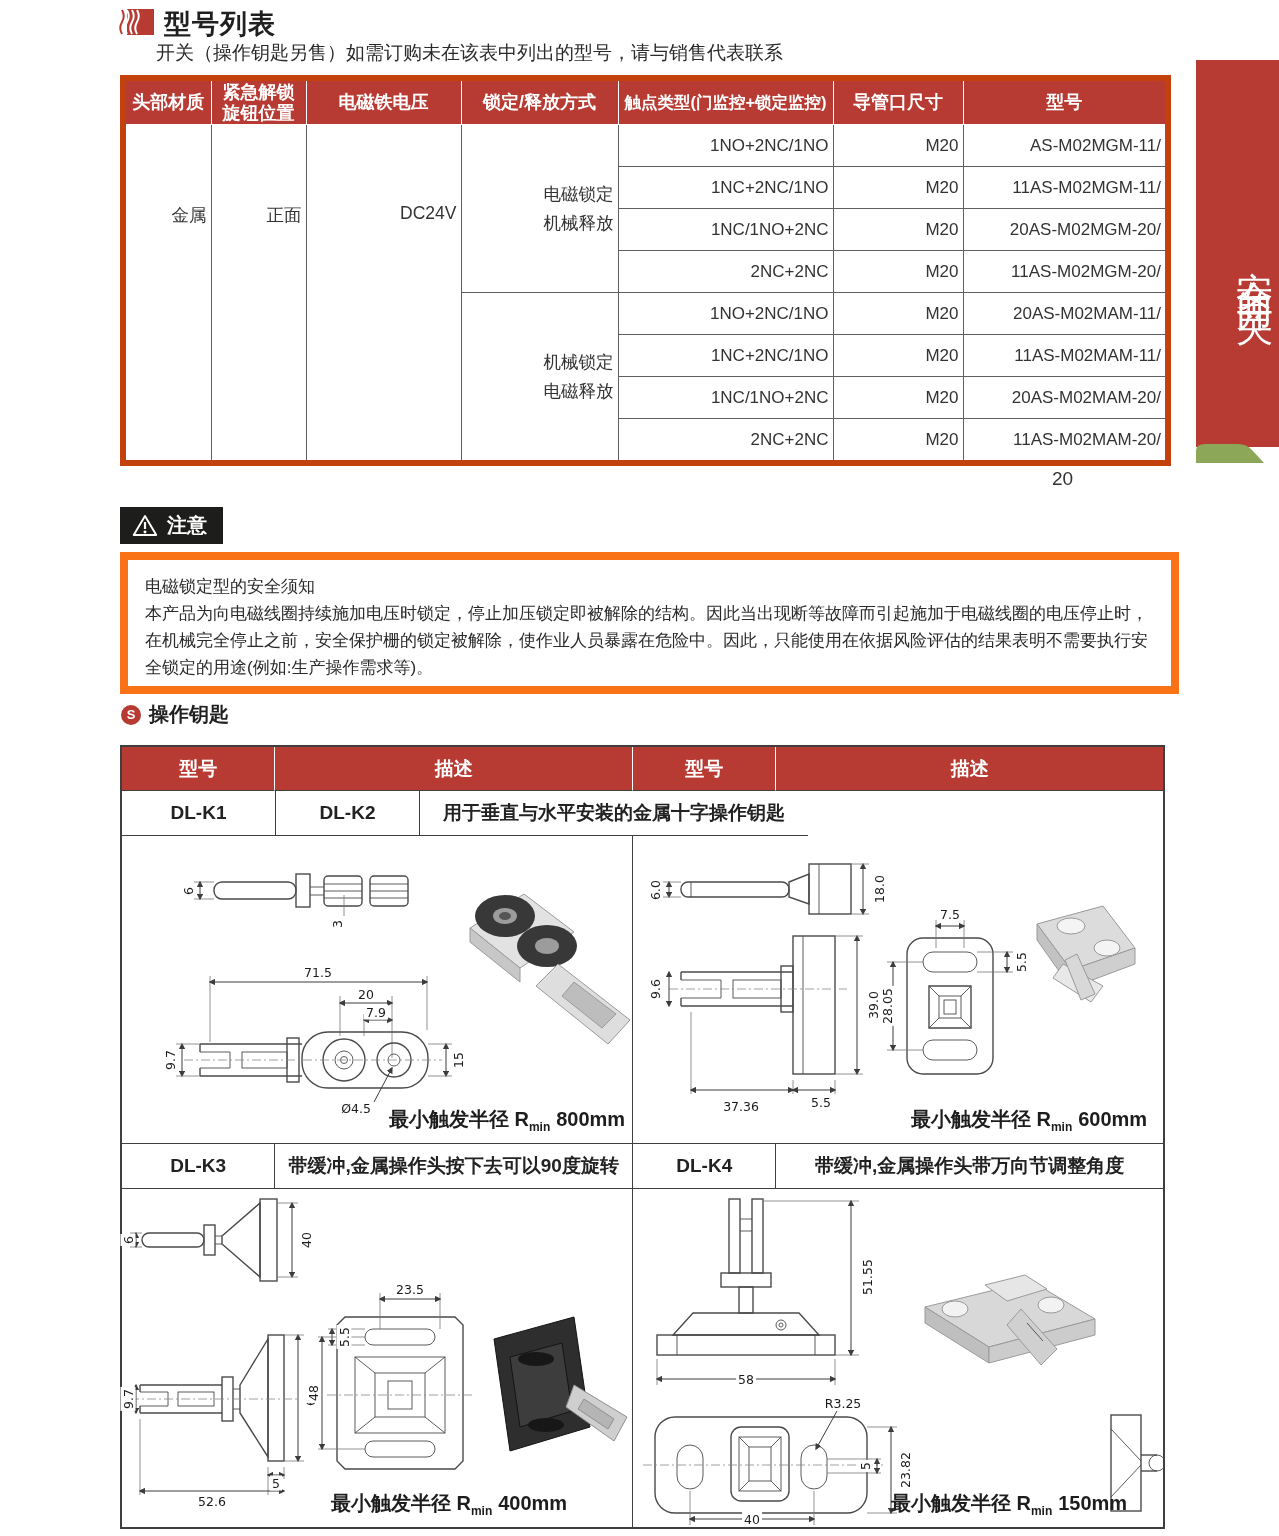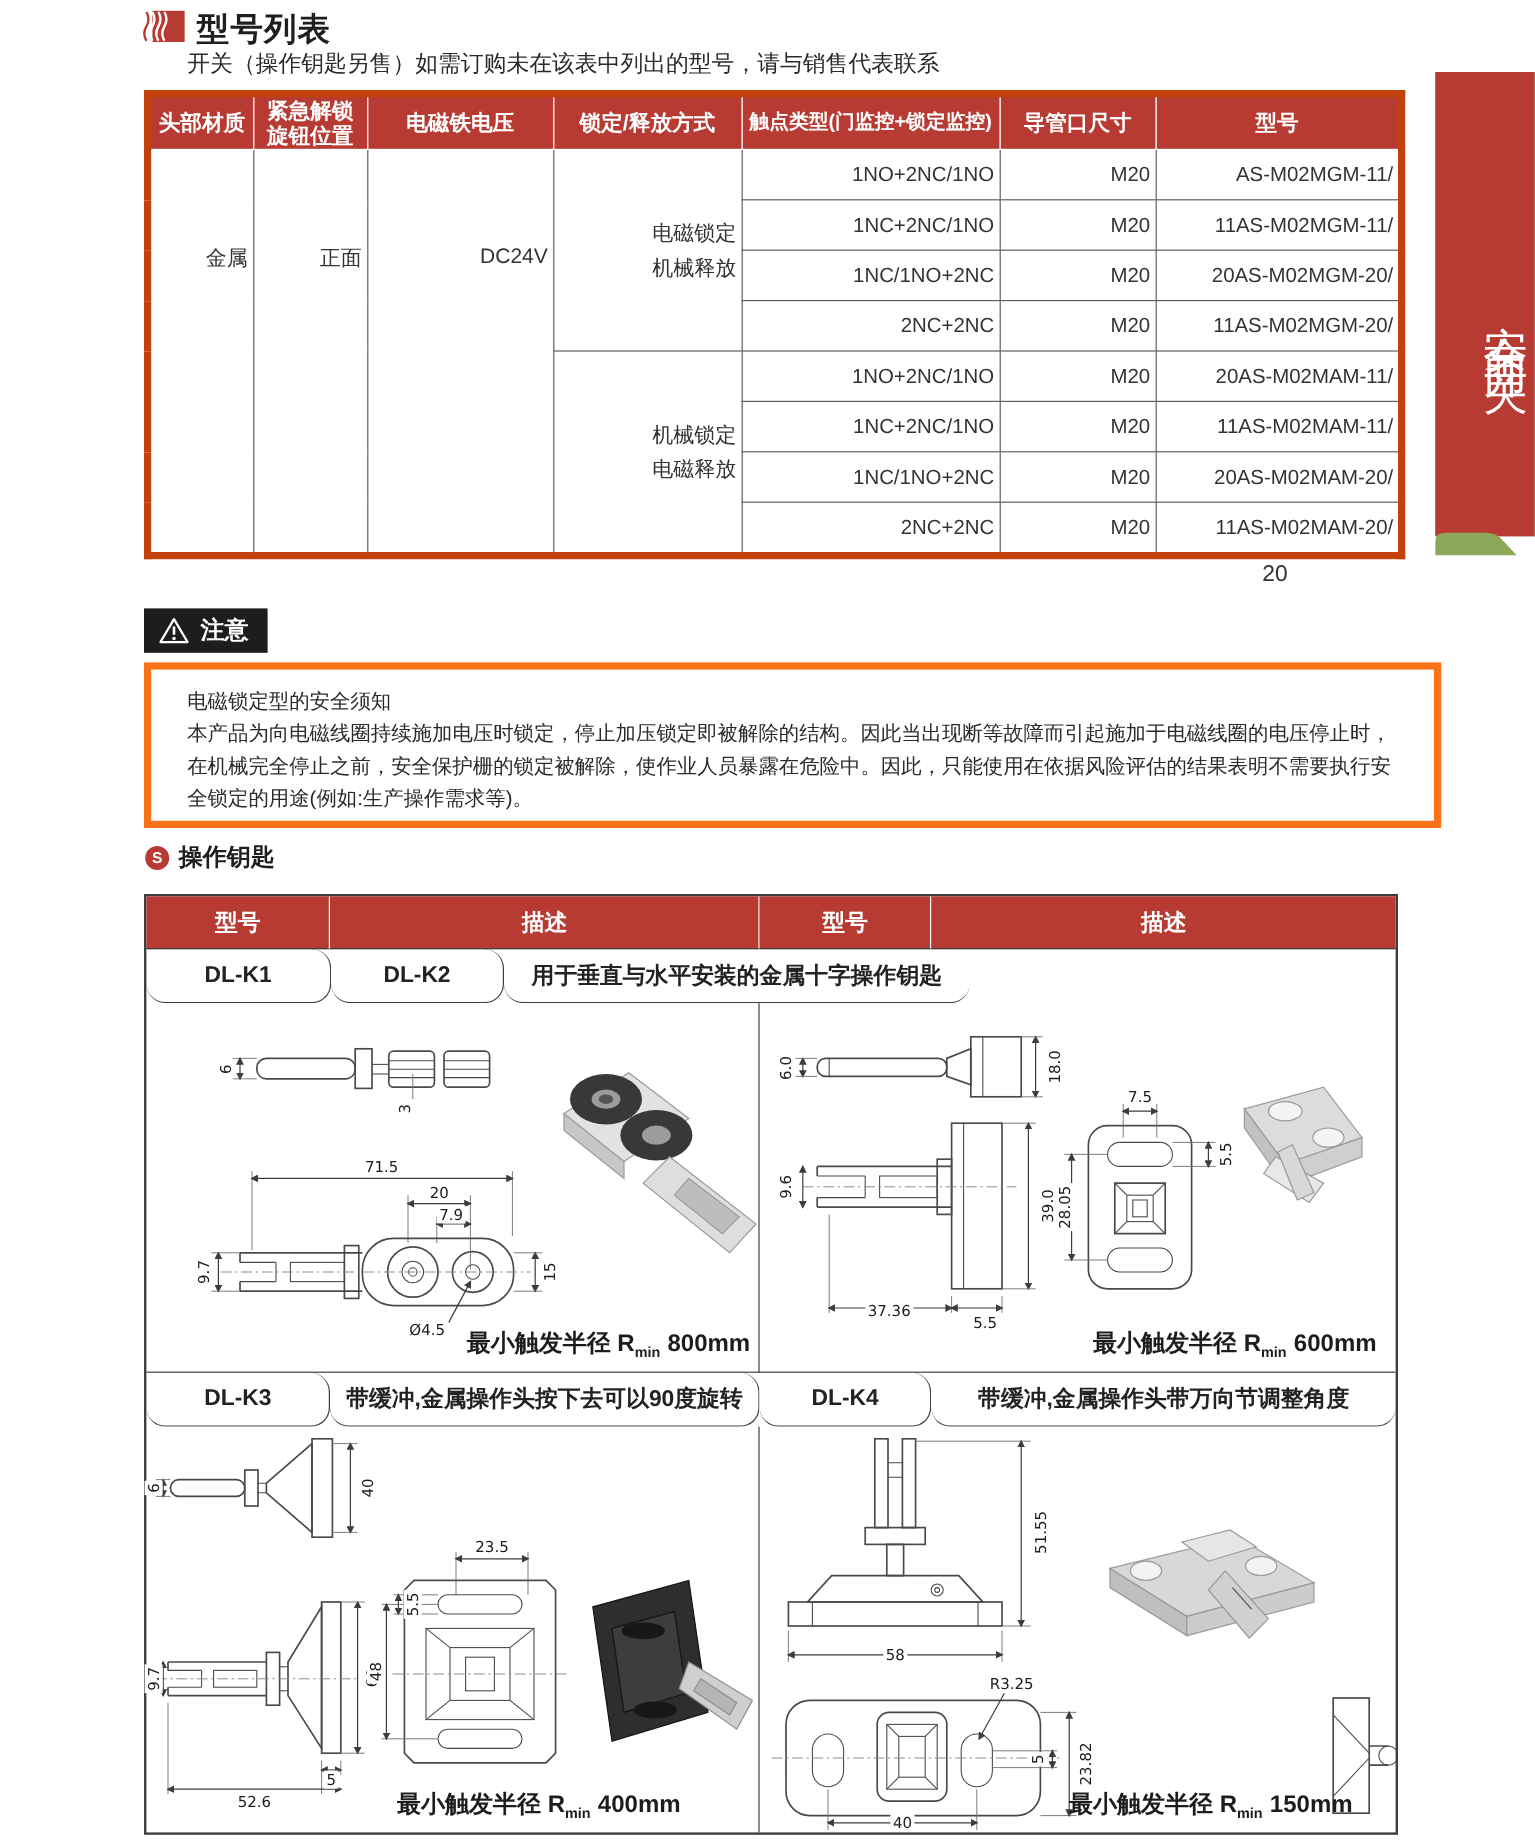--- a/index.html
+++ b/index.html
@@ -22,39 +22,39 @@
     color:#333;height:41px;padding:0 4px;}
   .model-table td.merged{vertical-align:top;padding-top:78px;font-size:17.5px;}
   .model-table td.lock{font-size:17.5px;line-height:29px;}
   .page-num{position:absolute;left:960px;top:468px;width:205px;text-align:center;
     font-size:19px;color:#333;}
 
   
   .caution-badge{position:absolute;left:120px;top:507px;background:#1d1d1b;color:#fff;
     display:flex;align-items:center;gap:9px;padding:5px 16px 5px 12px;font-size:20px;font-weight:bold;}
   .caution-box{position:absolute;left:120px;top:552px;width:1009px;height:100px;
-    border:6px solid #f97316;padding:13px 30px;font-size:17px;line-height:27px;color:#2a2a2a;}
+    border:8px solid #f97316;padding:13px 17px;font-size:17px;line-height:27px;color:#2a2a2a;}
   .caution-box p{margin:0;}
 
   
   .keys-header{position:absolute;left:121px;top:701px;display:flex;align-items:center;gap:8px;}
   .s-badge{width:20px;height:20px;border-radius:50%;background:#b73a33;color:#fff;
     font-size:13px;font-weight:bold;display:flex;align-items:center;justify-content:center;}
   .keys-title{font-size:20px;font-weight:bold;color:#1f1f1f;}
 
   .keys-table{position:absolute;left:120px;top:745px;width:1045px;border:2px solid #3f3f3f;
     box-sizing:border-box;background:#fff;}
   .kt-row{display:flex;box-sizing:border-box;}
   .kt-cell{box-sizing:border-box;display:flex;align-items:center;justify-content:center;
     border-right:1px solid #3f3f3f;border-bottom:1px solid #3f3f3f;}
   .kt-cell:last-child{border-right:none;}
   .kt-head .kt-cell{background:#b73a33;color:#fff;font-size:19px;font-weight:bold;
     height:44px;border-right:1px solid #fff;border-bottom:1px solid #3f3f3f;}
   .kt-head .kt-cell:last-child{border-right:none;}
-  .kt-model .kt-cell{height:45px;font-size:19px;font-weight:bold;color:#222;border-radius:16px;}
+  .kt-model .kt-cell{height:45px;font-size:19px;font-weight:bold;color:#222;}
   .w1{width:154px;} .w2{width:359px;} .w3{width:144px;} .w4{width:388px;}
   .kt-drawcell{position:relative;box-sizing:border-box;border-right:1px solid #3f3f3f;border-bottom:1px solid #3f3f3f;}
   .kt-drawcell:last-child{border-right:none;}
   .kt-row.last .kt-drawcell{border-bottom:none;}
   .dw1{width:513px;} .dw2{width:532px;}
   .h-draw1{height:308px;} .h-draw2{height:338px;}
   .kt-drawcell svg.art{position:absolute;left:0;top:0;}
 
   .cap{position:absolute;bottom:9px;right:0;text-align:center;font-size:20px;font-weight:bold;color:#1d1d1d;}
   .capsub{font-size:12px;}
@@ -353,21 +353,21 @@
             <ellipse cx="438" cy="90" rx="14" ry="8" fill="#f4f4f4" stroke="#9a9a9a"></ellipse>
             <ellipse cx="474" cy="112" rx="13" ry="8" fill="#f4f4f4" stroke="#9a9a9a"></ellipse>
             <polygon points="430,128 470,150 458,166 420,142" fill="#e8e8e8" stroke="#9a9a9a"></polygon>
             <polygon points="444,118 462,158 448,164 432,124" fill="#d8d8d8" stroke="#9a9a9a"></polygon>
           </g>
         </svg>
         <span class="dim v" style="left:22px;top:54px">6.0</span>
         <span class="dim v" style="left:246px;top:53px">18.0</span>
         <span class="dim v" style="left:22px;top:153px">9.6</span>
         <span class="dim v" style="left:240px;top:169px">39.0</span>
-        <span class="dim" style="left:108px;top:256px">37.36</span>
+        <span class="dim" style="left:108px;top:270px">37.36</span>
         <span class="dim" style="left:188px;top:266px">5.5</span>
         <span class="dim" style="left:317px;top:78px">7.5</span>
         <span class="dim v" style="left:388px;top:126px">5.5</span>
 
         <span class="dim v" style="left:254px;top:170px">28.05</span>
         <div class="cap" style="left:262px">
           <span>最小触发半径 R</span><sub class="capsub">min</sub><span class="capval">600mm</span>
         </div>
       </div>
     </div>

